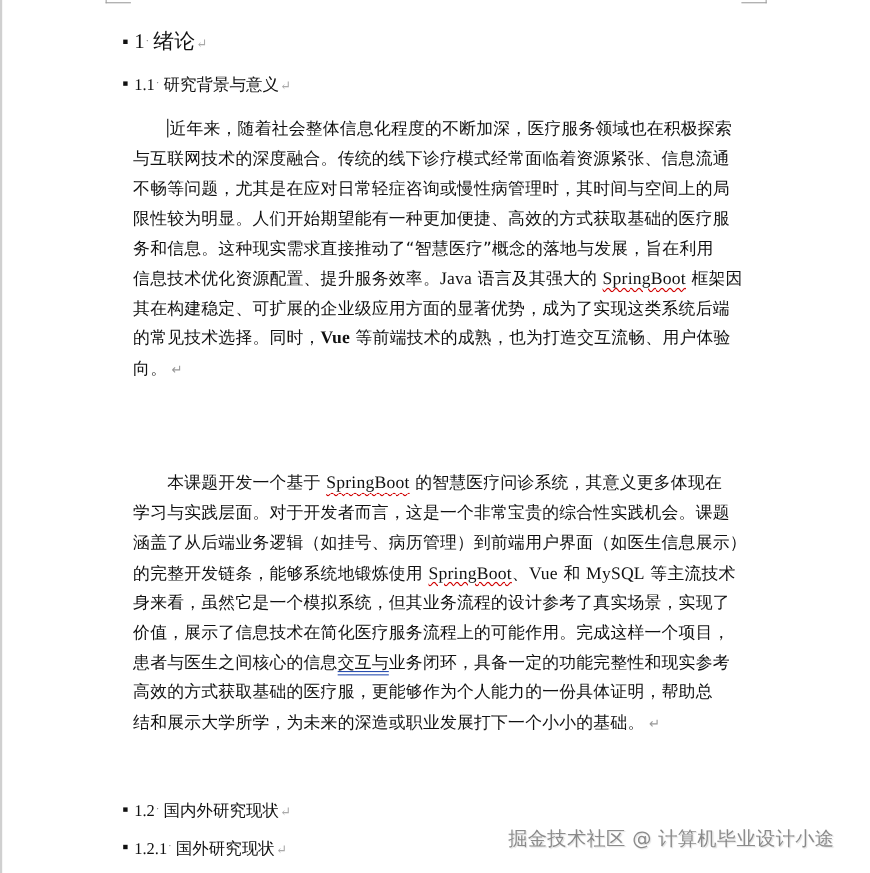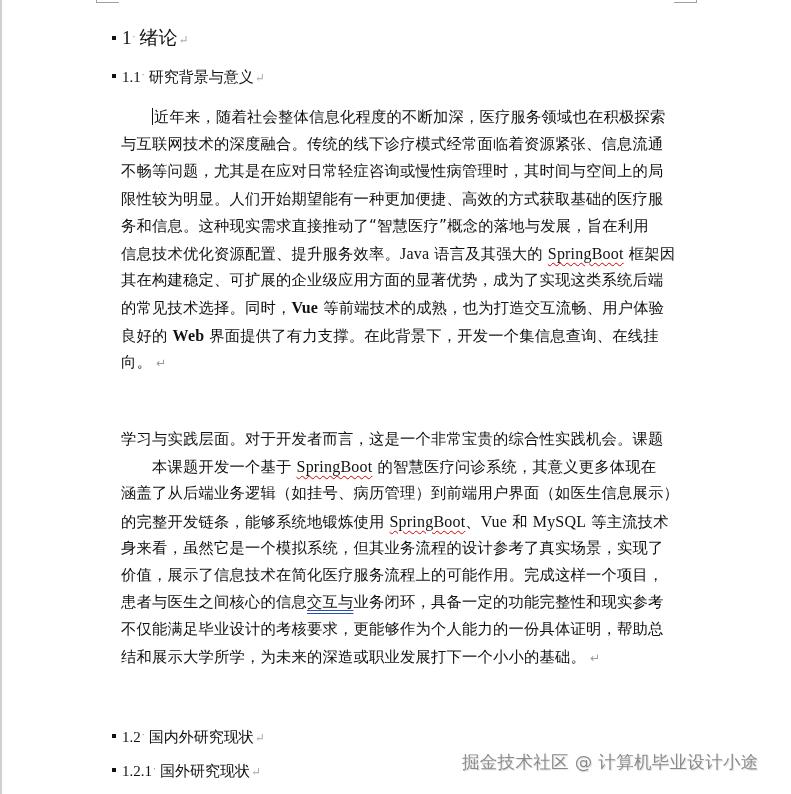--- a/index.html
+++ b/index.html
@@ -86,33 +86,32 @@
 
 <div class="para p1">
   <span class="line indent"><span class="cursor"></span><span>近年来，随着社会整体信息化程度的不断加深，医疗服务领域也在积极探索</span></span>
   <span class="line"><span>与互联网技术的深度融合。传统的线下诊疗模式经常面临着资源紧张、信息流通</span></span>
   <span class="line"><span>不畅等问题，尤其是在应对日常轻症咨询或慢性病管理时，其时间与空间上的局</span></span>
   <span class="line"><span>限性较为明显。人们开始期望能有一种更加便捷、高效的方式获取基础的医疗服</span></span>
   <span class="line"><span>务和信息。这种现实需求直接推动了“智慧医疗”概念的落地与发展，旨在利用</span></span>
   <span class="line"><span>信息技术优化资源配置、提升服务效率。</span><span class="latin">Java</span><span> 语言及其强大的 </span><span class="latin squiggle">SpringBoot</span><span> 框架因</span></span>
   <span class="line"><span>其在构建稳定、可扩展的企业级应用方面的显著优势，成为了实现这类系统后端</span></span>
   <span class="line"><span>的常见技术选择。同时，</span><span class="latin" style="font-weight:bold">Vue</span><span> 等前端技术的成熟，也为打造交互流畅、用户体验</span></span>
-  <span class="line"><span>良好的 </span><span class="latin" style="font-weight:bold">Web</span><span> 界面提供了有力支撑。在此背景下，开发一个集信息查询、在线挂</span></span>
   <span class="line"><span>向。</span><span class="pmark">↵</span></span>
 </div>
 
 <div class="para p2">
+  <span class="line indent"><span>本课题开发一个基于 </span><span class="latin squiggle">SpringBoot</span><span> 的智慧医疗问诊系统，其意义更多体现在</span></span>
   <span class="line"><span>学习与实践层面。对于开发者而言，这是一个非常宝贵的综合性实践机会。课题</span></span>
-  <span class="line indent"><span>本课题开发一个基于 </span><span class="latin squiggle">SpringBoot</span><span> 的智慧医疗问诊系统，其意义更多体现在</span></span>
   <span class="line"><span>涵盖了从后端业务逻辑（如挂号、病历管理）到前端用户界面（如医生信息展示）</span></span>
   <span class="line"><span>的完整开发链条，能够系统地锻炼使用 </span><span class="latin squiggle">SpringBoot</span><span>、</span><span class="latin">Vue</span><span> 和 </span><span class="latin">MySQL</span><span> 等主流技术</span></span>
   <span class="line"><span>身来看，虽然它是一个模拟系统，但其业务流程的设计参考了真实场景，实现了</span></span>
   <span class="line"><span>价值，展示了信息技术在简化医疗服务流程上的可能作用。完成这样一个项目，</span></span>
   <span class="line"><span>患者与医生之间核心的信息</span><span class="dbl">交互与</span><span>业务闭环，具备一定的功能完整性和现实参考</span></span>
-  <span class="line"><span>不仅能满足毕业设计的考核要求，更能够作为个人能力的一份具体证明，帮助总</span></span>
+  <span class="line"><span>高效的方式获取基础的医疗服，更能够作为个人能力的一份具体证明，帮助总</span></span>
   <span class="line"><span>结和展示大学所学，为未来的深造或职业发展打下一个小小的基础。</span><span class="pmark">↵</span></span>
 </div>
 
 <div class="heading h2 h2-2">
   <span class="bullet"></span>
   <span class="num">1.2</span>
   <span class="dot-sep">·</span>
   <span>国内外研究现状</span>
   <span class="para-mark">↵</span>
 </div>

